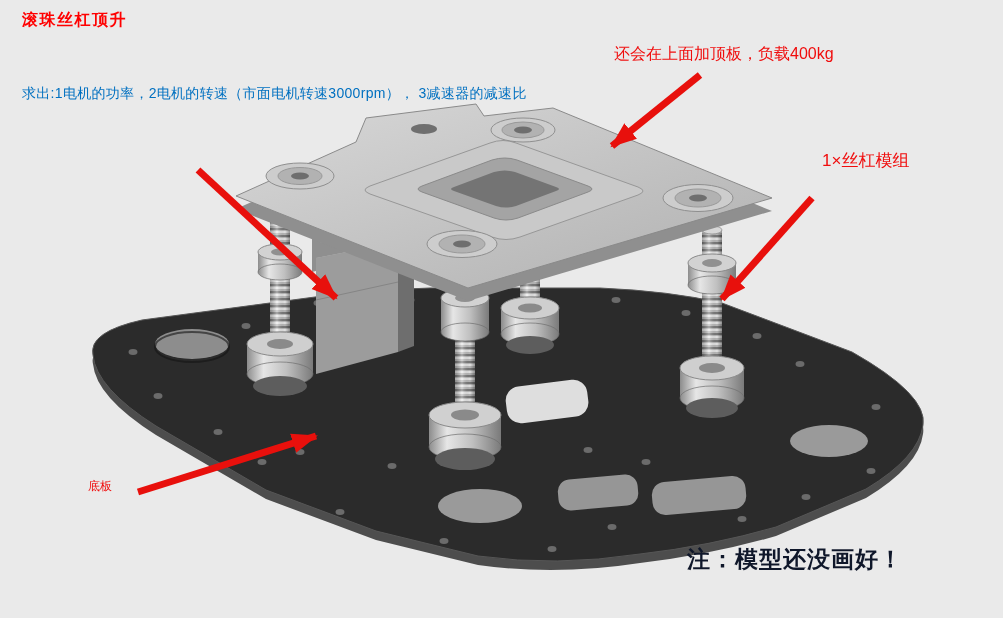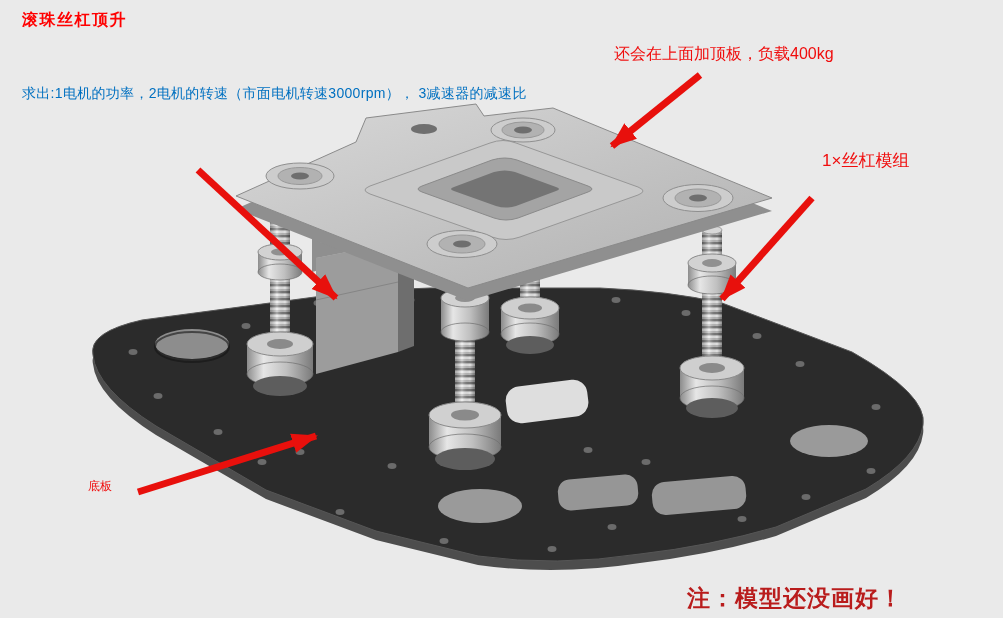--- a/index.html
+++ b/index.html
@@ -8,21 +8,21 @@
   .abs { position:absolute; white-space:nowrap; }
   .title { left:22px; top:10px; font-size:16px; font-weight:700; color:#ff0000; letter-spacing:1.5px; }
   .req { color:#0070c0; font-size:14px; letter-spacing:0.3px;margin-top:40px; }
   .req1 { left:22px; top:45px; }
   .req2 { left:22px; top:67px; }
   .callout { color:#f00d0d; }
   .note-top { left:614px; top:44px; font-size:16px; }
   .label-motor { left:40px; top:139px; font-size:17px; }
   .label-screw { left:822px; top:149px; font-size:17px; }
   .label-base { left:88px; top:478px; font-size:12px; }
-  .footer-note { left:687px; top:583px; font-size:23px; font-weight:700; color:#b91c1c; letter-spacing:1px; }
+  .footer-note { left:687px; top:544px; font-size:23px; font-weight:700; color:#0f172a; letter-spacing:1px; }
   svg.model { position:absolute; left:0; top:0; }
 </style>
 </head>
 <body>
 
 <div class="canvas">
 
   <svg class="model" width="1003" height="618" viewBox="0 0 1003 618">
     <defs>
       <path id="baseShape" d="M93,355 Q88,332 142,320 L330,295 Q380,289 430,288 L600,288 Q670,291 722,303 L852,352 Q928,395 923,425 Q919,457 866,489 L776,527 Q710,546 640,554 Q556,567 478,556 L376,531 L266,490 L156,426 Q96,388 93,355 Z"></path>

